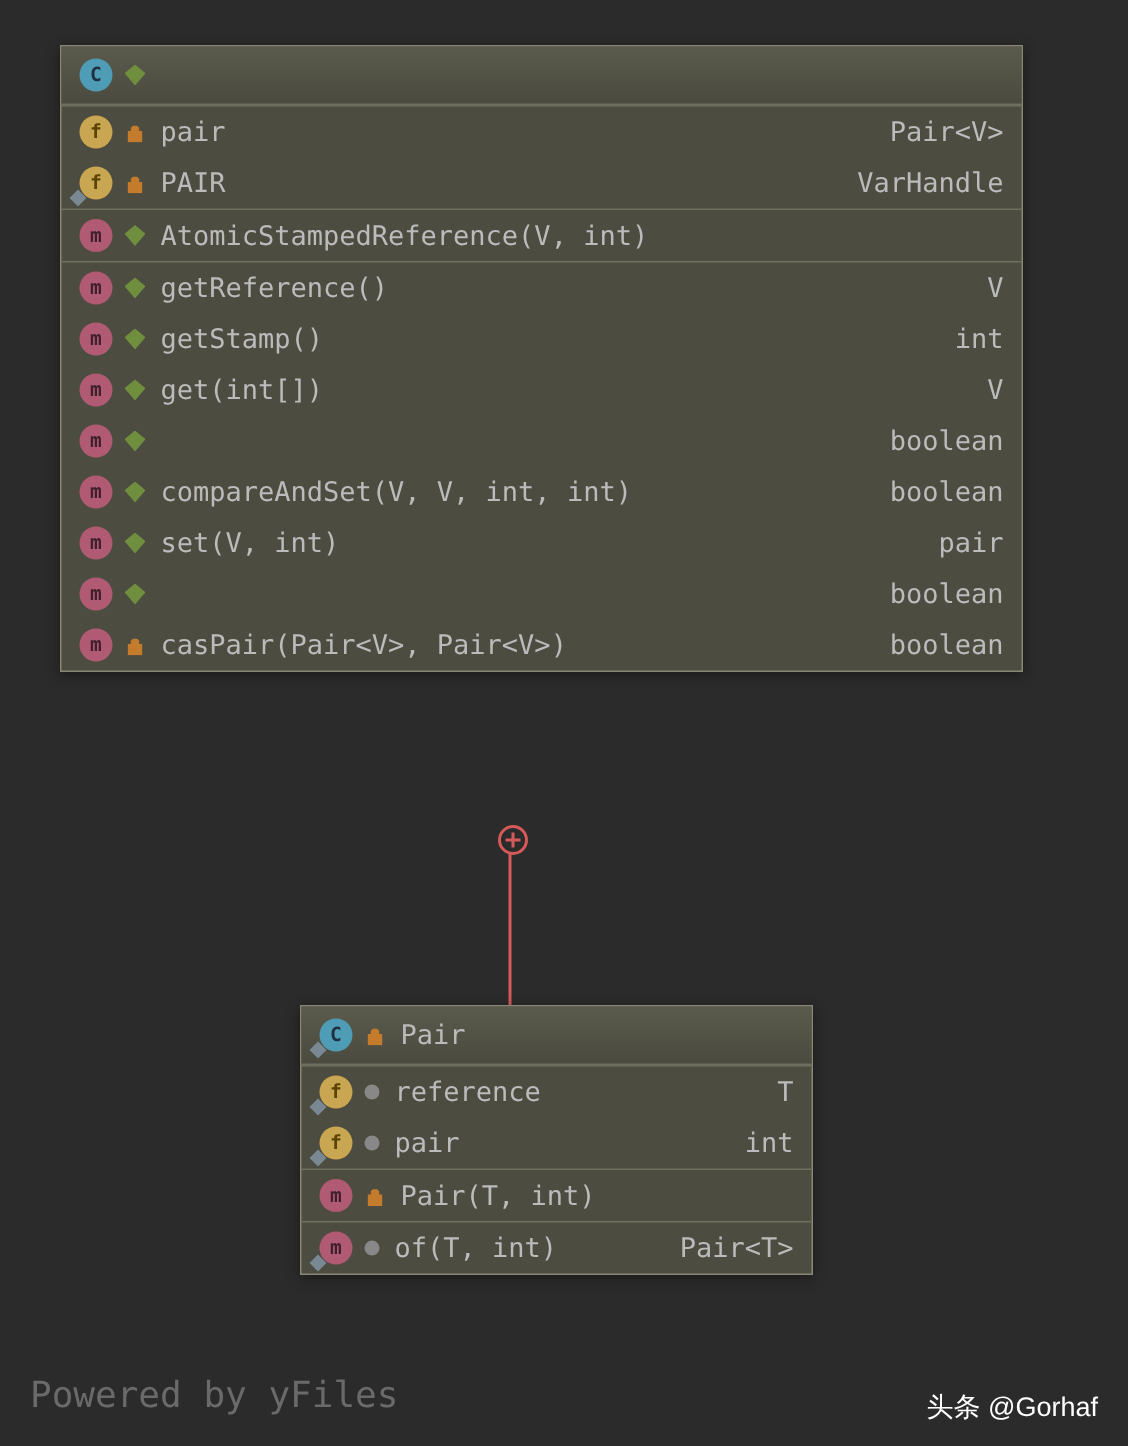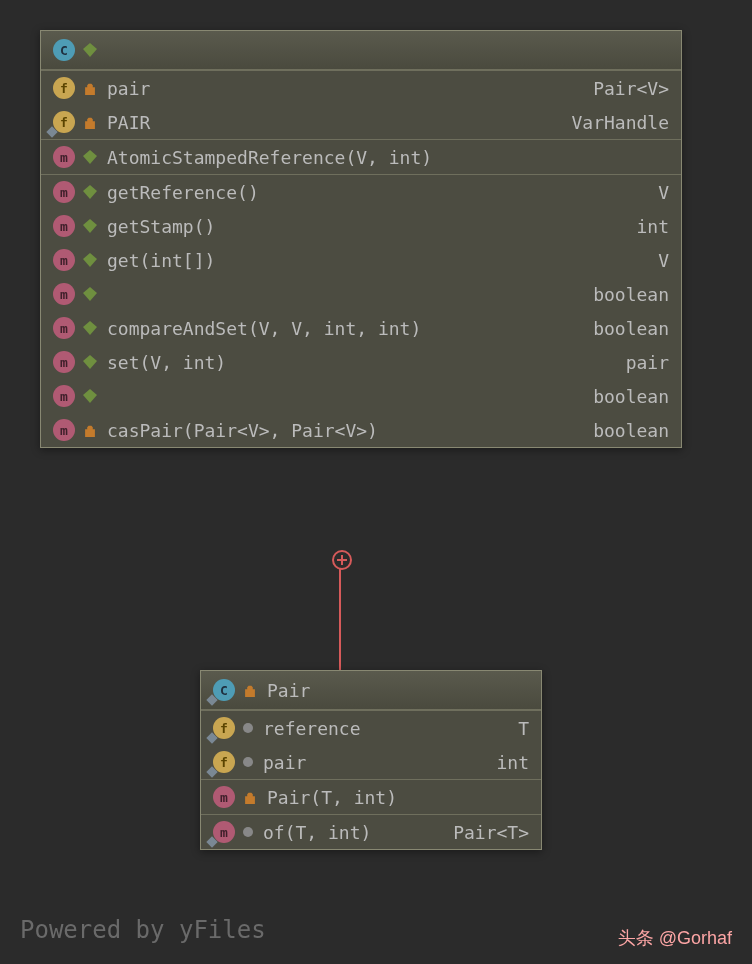--- a/index.html
+++ b/index.html
@@ -118,21 +118,21 @@
   position: absolute;
   bottom: 20px;
   left: 20px;
   color: #6a6a6a;
   font-size: 24px;
 }
 .footer-right {
   position: absolute;
   bottom: 14px;
   right: 20px;
-  color: #fca5a5;
+  color: #ffffff;
   font-size: 18px;
   font-family: sans-serif;
 }
 </style>
 </head>
 <body>
 
 <div class="class-box" style="left:40px; top:30px; width:640px;">
   <div class="box-header">
     <span class="badge badge-c">C</span>

